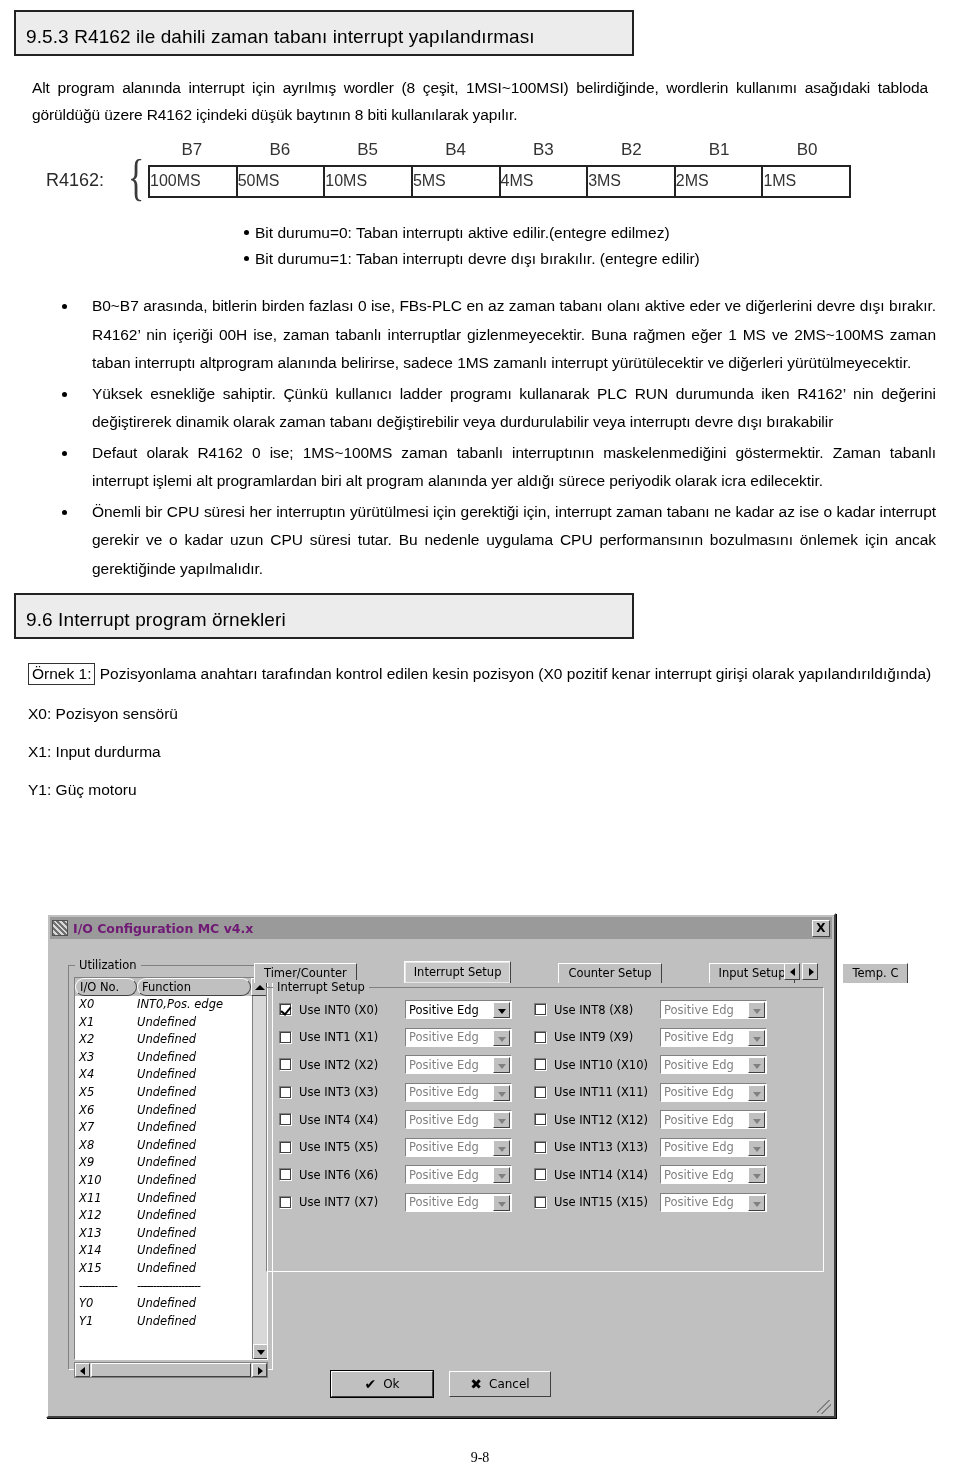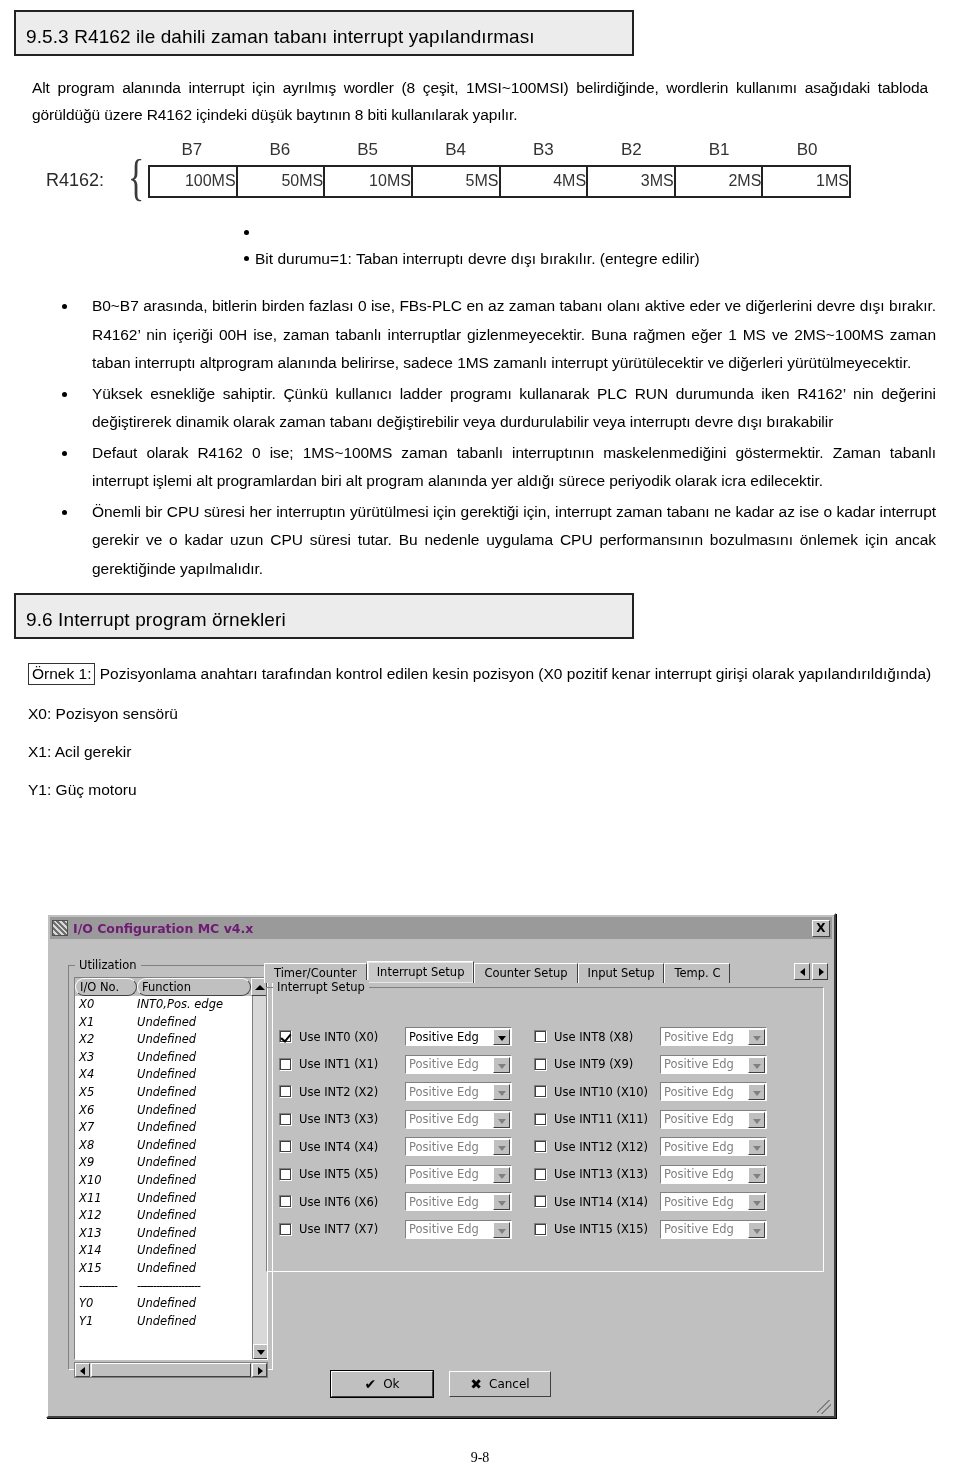--- a/index.html
+++ b/index.html
@@ -69,21 +69,21 @@
   }
   .bitcells {
     position: absolute;
     left: 134px; top: 25px;
     display: flex;
     width: 703px;
     border: 2px solid #222;
   }
   .bitcells div {
     flex: 1 1 0;
-    text-align: right;
+    text-align: left;
     font-size: 16px;
     color: #333;
     padding: 5px 0 6px 0;
     border-left: 2px solid #222;
   }
   .bitcells div:first-child { border-left: none; }
 
   
   .dotlines {
     margin: 8px 0 0 0;
@@ -331,25 +331,26 @@
     background: #c0c0c0;
     border-top: 1px solid #fff;
     border-left: 1px solid #fff;
     border-right: 1px solid #404040;
     border-bottom: 1px solid #404040;
   }
 
   
   .tabstrip {
     position: absolute;
-    left: 216px; top: 22px;
+    left: 206px; top: 22px;
     width: 564px;
     height: 22px;
     display: flex;
     align-items: flex-end;
+    gap: 47px;
   }
   .tab {
     font-size: 11.5px;
     padding: 2px 9px 3px 9px;
     background: #c0c0c0;
     border-top: 1px solid #fff;
     border-left: 1px solid #fff;
     border-right: 1px solid #404040;
     white-space: nowrap;
     color: #000;
@@ -400,21 +401,20 @@
   .int-group {
     position: absolute;
     left: 218px; top: 48px;
     width: 558px; height: 285px;
   }
   .int-grid {
     position: absolute;
     left: 12px; top: 12px;
     display: flex;
     gap: 22px;
-    margin-top: 27px;
   }
   .int-col { display: flex; flex-direction: column; gap: 8.5px; }
   .int-row { display: flex; align-items: center; }
   .cbx {
     width: 13px; height: 13px;
     background: #fff;
     border-top: 1px solid #808080;
     border-left: 1px solid #808080;
     border-right: 1px solid #ffffff;
     border-bottom: 1px solid #ffffff;
@@ -549,41 +549,41 @@
         <div>10MS</div>
         <div>5MS</div>
         <div>4MS</div>
         <div>3MS</div>
         <div>2MS</div>
         <div>1MS</div>
       </div>
   </div>
 
   <div class="dotlines">
-      <div class="dl"><span class="bullet-sm"></span></div>
+      <div class="dl"><span class="bullet-sm"></span><span>Bit durumu=0: Taban interruptı aktive edilir.(entegre edilmez)</span></div>
       <div class="dl"><span class="bullet-sm"></span><span>Bit durumu=1: Taban interruptı devre dışı bırakılır. (entegre edilir)</span></div>
     </div>
 
   <ul class="main-list">
       <li>B0~B7 arasında, bitlerin birden fazlası 0 ise, FBs-PLC en az zaman tabanı olanı aktive eder ve diğerlerini devre dışı bırakır. R4162’ nin içeriği 00H ise, zaman tabanlı interruptlar gizlenmeyecektir. Buna rağmen eğer 1 MS ve 2MS~100MS zaman taban interruptı altprogram alanında belirirse, sadece 1MS zamanlı interrupt yürütülecektir ve diğerleri yürütülmeyecektir.</li>
       <li>Yüksek esnekliğe sahiptir. Çünkü kullanıcı ladder programı kullanarak PLC RUN durumunda iken R4162’ nin değerini değiştirerek dinamik olarak zaman tabanı değiştirebilir veya durdurulabilir veya interruptı devre dışı bırakabilir</li>
       <li>Defaut olarak R4162 0 ise; 1MS~100MS zaman tabanlı interruptının maskelenmediğini göstermektir. Zaman tabanlı interrupt işlemi alt programlardan biri alt program alanında yer aldığı sürece periyodik olarak icra edilecektir.</li>
       <li>Önemli bir CPU süresi her interruptın yürütülmesi için gerektiği için, interrupt zaman tabanı ne kadar az ise o kadar interrupt gerekir ve o kadar uzun CPU süresi tutar. Bu nedenle uygulama CPU performansının bozulmasını önlemek için ancak gerektiğinde yapılmalıdır.</li>
     </ul>
 
   <div class="section-head">9.6 Interrupt program örnekleri</div>
 
   <div class="ornek-row">
     <span class="ornek-tag">Örnek 1:</span>
     <span>Pozisyonlama anahtarı tarafından kontrol edilen kesin pozisyon (X0 pozitif kenar interrupt girişi olarak yapılandırıldığında)</span>
   </div>
 
   <div id="io-lines">
       <div class="plain-line">X0: Pozisyon sensörü</div>
-      <div class="plain-line">X1: Acil gerekir</div>
+      <div class="plain-line">X1: Input durdurma</div>
       <div class="plain-line">Y1: Güç motoru</div>
     </div>
 
   <div class="dialog">
 
     <div class="titlebar">
       <span class="tb-icon"></span>
       <span class="tb-text">I/O Configuration MC v4.x</span>
       <span class="tb-close">X</span>
     </div>

